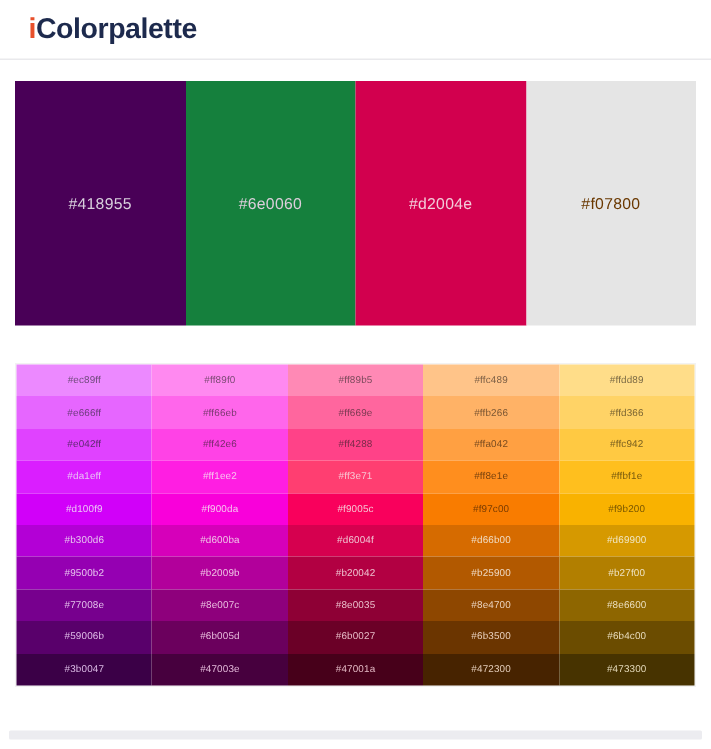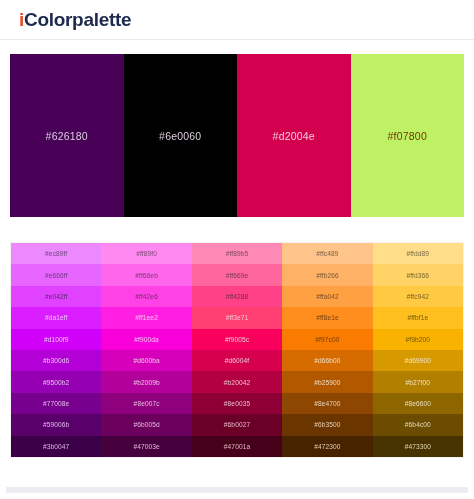--- a/index.html
+++ b/index.html
@@ -120,29 +120,29 @@
 <div id="app">
 
   <div class="header">
     <div class="logo">
       <span class="logo-i">i</span><span class="logo-rest">Colorpalette</span>
     </div>
   </div>
 
   <div class="main-strip">
       <div class="main-swatch" style="background: rgb(73, 0, 87);">
-        <span class="hexlabel" style="color: rgb(216, 207, 221);">#626180</span>
-      </div>
-      <div class="main-swatch" style="background: #000000;">
+        <span class="hexlabel" style="color: rgb(216, 207, 221);">#418955</span>
+      </div>
+      <div class="main-swatch" style="background: #15803d;">
         <span class="hexlabel" style="color: rgb(220, 206, 219);">#6e0060</span>
       </div>
       <div class="main-swatch" style="background: rgb(210, 0, 78);">
         <span class="hexlabel" style="color: rgb(242, 204, 217);">#d2004e</span>
       </div>
-      <div class="main-swatch" style="background: #bef264;">
+      <div class="main-swatch" style="background: #e5e5e5;">
         <span class="hexlabel" style="color: rgb(106, 56, 0);">#f07800</span>
       </div>
     </div>
 
   <div class="grid">
       <div class="grid-row">
         <div class="grid-cell" style="background: rgb(236, 137, 255);">
           <span class="hexlabel" style="color: rgb(111, 74, 124);">#ec89ff</span>
         </div>
         <div class="grid-cell" style="background: rgb(255, 137, 240);">

